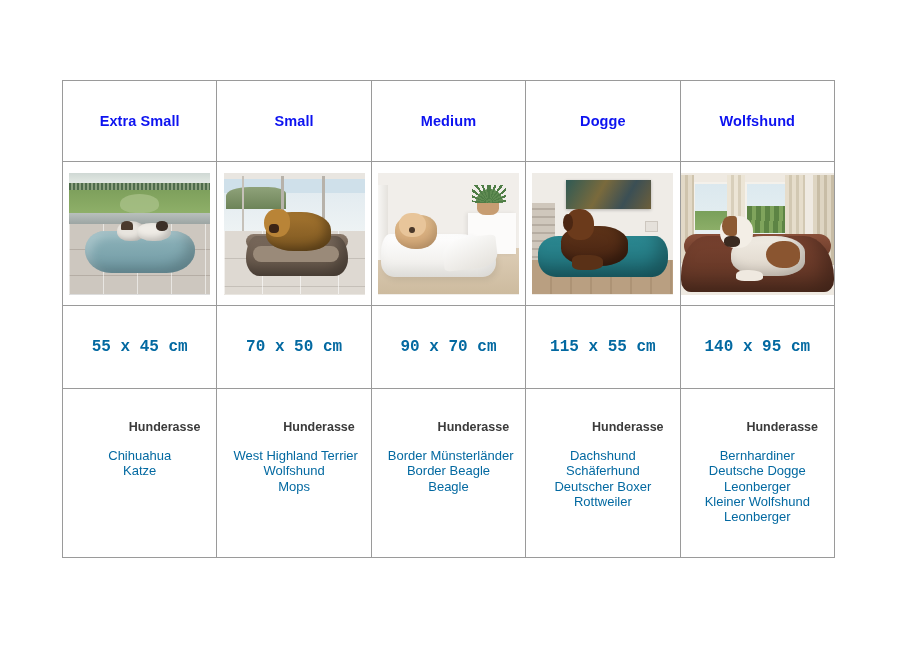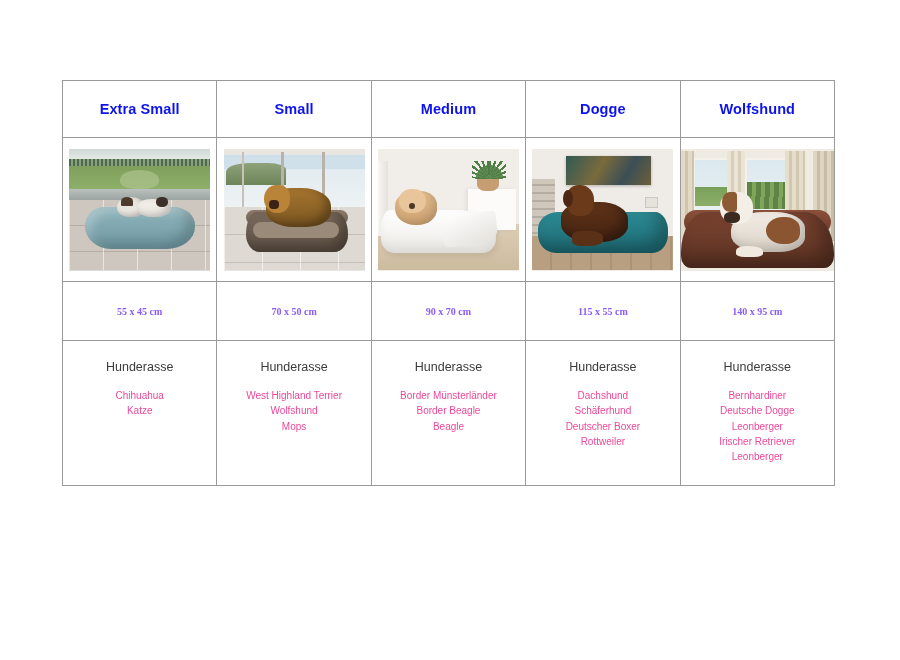--- a/index.html
+++ b/index.html
@@ -26,21 +26,21 @@
   .size-table {
     position: absolute;
     left: 62px;
     top: 80px;
     width: 773px;
     border-collapse: collapse;
     table-layout: fixed;
   }
   .size-table td {
     border: 1px solid #9a9a9a;
-    padding: 4px;
+    padding: 16px;
     vertical-align: middle;
     text-align: center;
     background: #ffffff;
   }
 
   
   .hdr-row td {
     height: 48px;
   }
   .hdr-label {
@@ -76,43 +76,44 @@
   .photo.p5 {
     width: 163px;
     height: 122px;
   }
 
   
   .size-row td {
     height: 50px;
   }
   .size-label {
-    color: #8b5cf6;
+    color: #0369a1;
     font-weight: bold;
-    font-size: 10px;
-    font-family: Liberation Serif, serif;
+    font-size: 16px;
+    font-family: Liberation Mono, monospace;
   }
 
   
   .breed-row td {
     height: 136px;
     vertical-align: top;
   }
   .breed-cell {
     padding-top: 15px;
   }
   .breed-title {
     color: #3b3b3b;
-    font-weight: normal;
+    font-weight: bold;
     font-size: 12.5px;
     margin-bottom: 14px;
+    text-align: right;
   }
   .breed-item {
-    color: #ec4899;
-    font-size: 10px;
+    color: #0369a1;
+    font-size: 13px;
     line-height: 15.3px;
     white-space: nowrap;
   }
 
   
   .p1 .sky   { position:absolute; left:0; top:0; width:100%; height:11%;
                background: linear-gradient(#cfd8d4,#e9efe9); }
   .p1 .fence { position:absolute; left:0; top:9%; width:100%; height:6%;
                background: repeating-linear-gradient(90deg,#4d6b4a 0 2px,#8aa07e 2px 4px); }
   .p1 .grass { position:absolute; left:0; top:14%; width:100%; height:20%;
@@ -452,21 +453,21 @@
           <div class="breed-item">Rottweiler</div>
         </div>
       </td>
 
       <td>
         <div class="breed-cell">
           <div class="breed-title">Hunderasse</div>
           <div class="breed-item">Bernhardiner</div>
           <div class="breed-item">Deutsche Dogge</div>
           <div class="breed-item">Leonberger</div>
-          <div class="breed-item">Irischer Retriever</div>
+          <div class="breed-item">Kleiner Wolfshund</div>
           <div class="breed-item">Leonberger</div>
         </div>
       </td>
     </tr>
 
   </tbody>
     </table>
 </div>
 
 </body></html>

